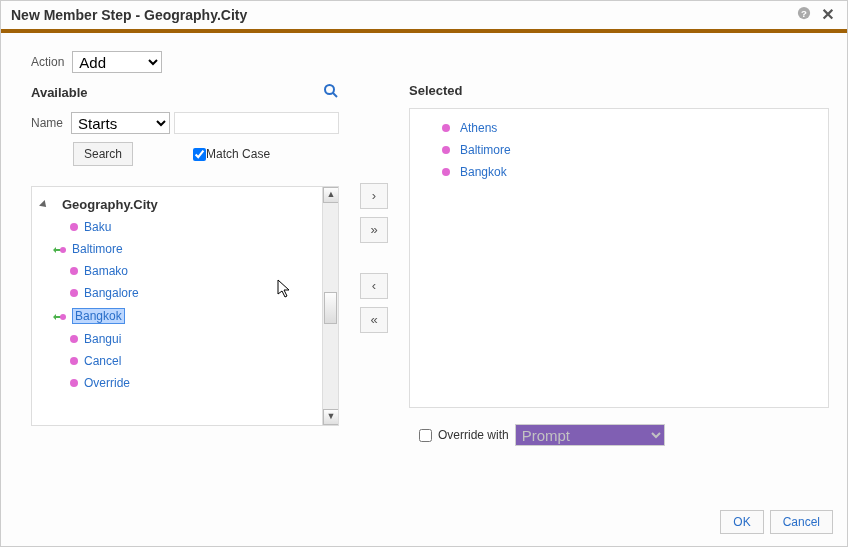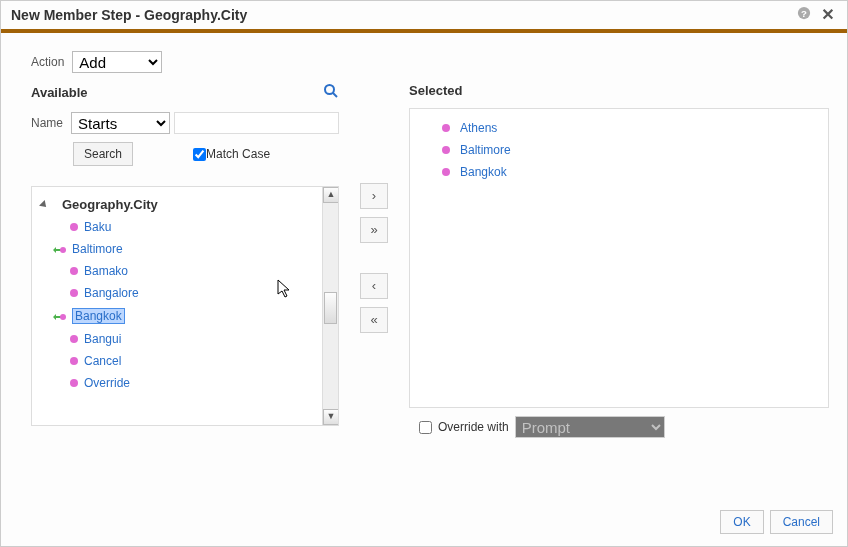--- a/index.html
+++ b/index.html
@@ -191,27 +191,27 @@
   .sel-item .dot {
     width: 8px; height: 8px;
     border-radius: 50%;
     background: #e268d2;
   }
   .sel-item a { color: #2a6fc9; text-decoration: none; }
   .override-row {
     display: flex;
     align-items: center;
     gap: 6px;
-    margin-top: 8px;
+    margin-top: 16px;
     padding-left: 10px;
   }
   .override-select {
     width: 150px;
     color: #aaa;
-    background: #404040;
+    background: #4c1d95;
   }
   .footer {
     position: absolute;
     right: 14px;
     bottom: 12px;
     display: flex;
     gap: 6px;
     padding-left: 40px;
   }
   .footer .btn { color: #2a6fc9; padding: 4px 12px; background:#fafafa;}

